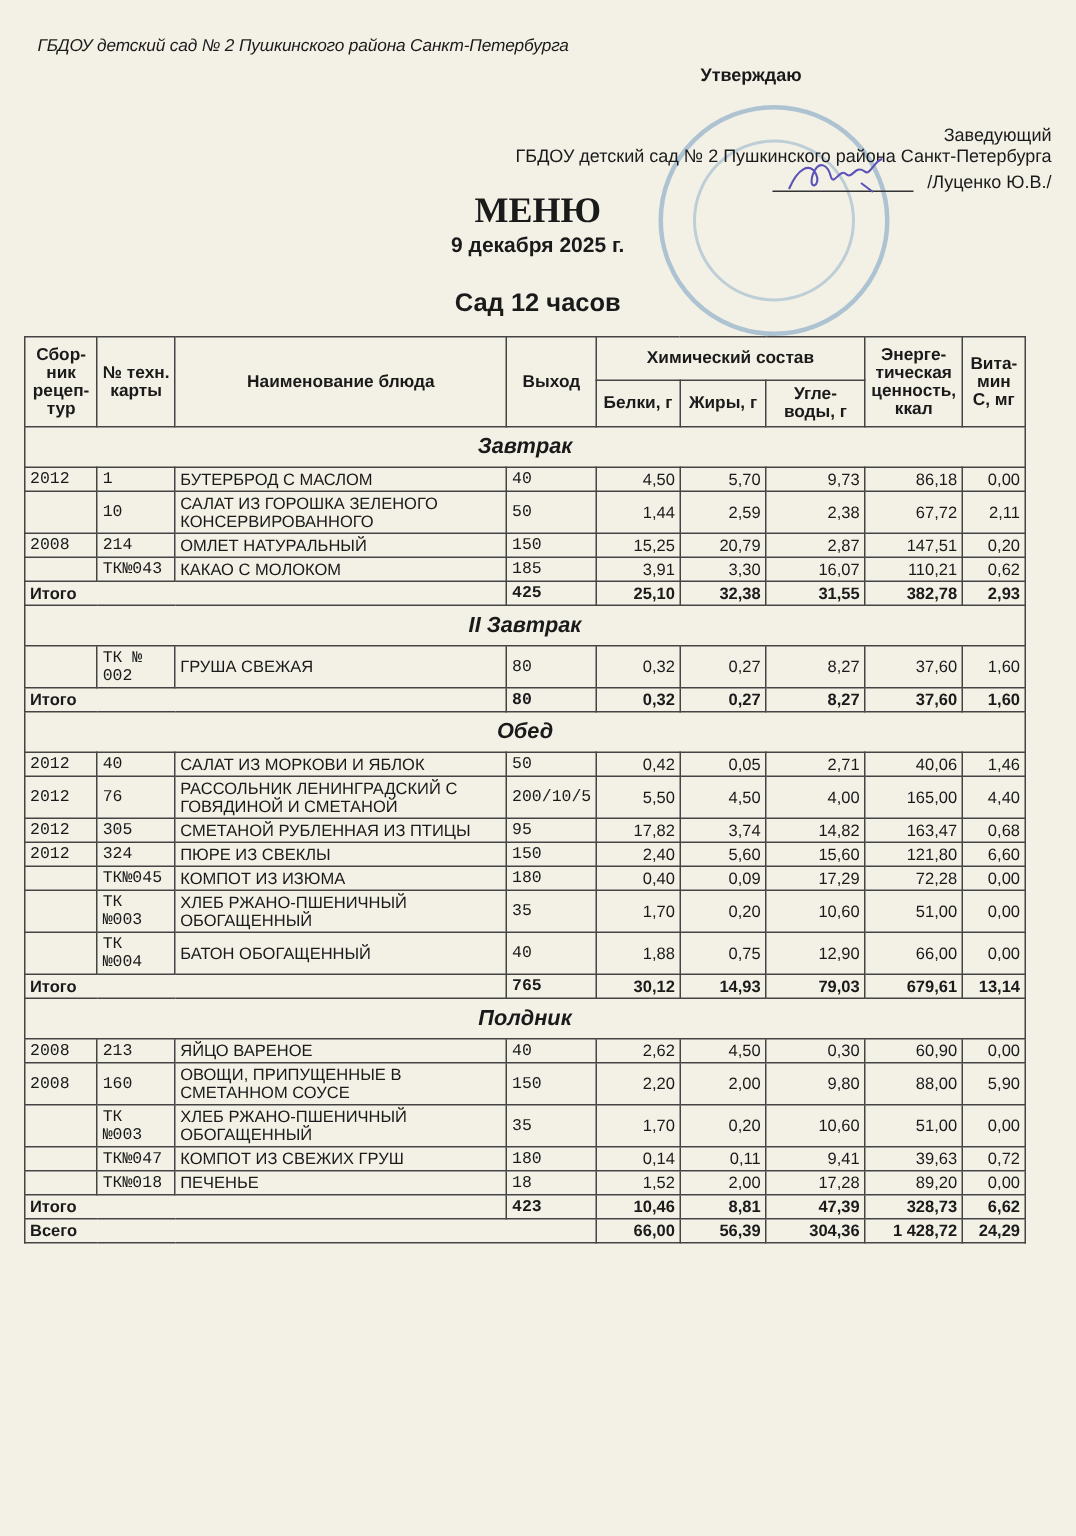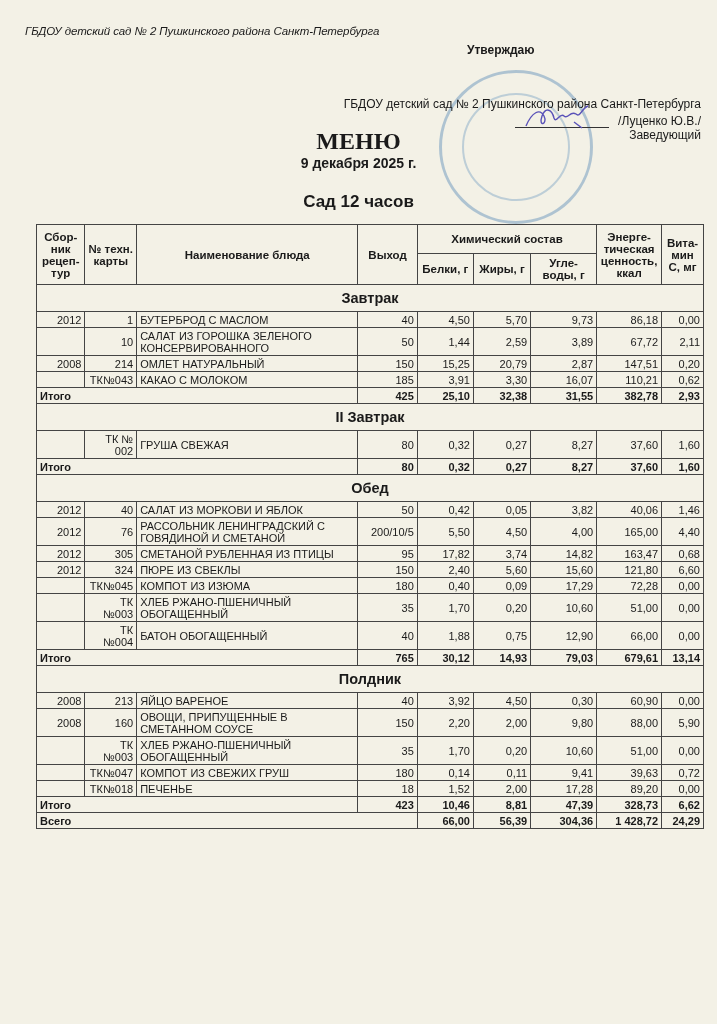--- a/index.html
+++ b/index.html
@@ -13,21 +13,21 @@
   .org-top {
     position: absolute; left: 25px; top: 25px;
     font-size: 11.5px; font-style: italic; letter-spacing: -0.1px;
   }
   .approve {
     position: absolute; left: 467px; top: 43px;
     font-size: 12px; font-weight: bold;
   }
   .head-title {
     position: absolute; right: 16px; top: 83px;
-    font-size: 12px; text-align: right; margin-top: 45px;
+    font-size: 12px; text-align: right;
   }
   .head-org {
     position: absolute; right: 16px; top: 97px;
     font-size: 12px; text-align: right;
   }
   .head-sign {
     position: absolute; right: 16px; top: 114px;
     font-size: 12px; text-align: right;
   }
   .sign-line {
@@ -52,38 +52,38 @@
   }
   .menu-date {
     position: absolute; left: 0; width: 717px; top: 155px; text-align: center;
     font-size: 14px; font-weight: bold;
   }
   .menu-group {
     position: absolute; left: 0; width: 717px; top: 192px; text-align: center;
     font-size: 17px; font-weight: bold;
   }
   table.menu {
-    position: absolute; left: 36px; top: 224px;
+    position: absolute; left: 16px; top: 224px;
     border-collapse: collapse; width: 668px;
     font-size: 11px;
     table-layout: fixed;
   }
   table.menu td, table.menu th {
     border: 1px solid #444; padding: 0 3px; line-height: 12px;
   }
   table.menu th { font-weight: bold; font-size: 11.5px; text-align: center; }
   table.menu tr.head1 th { height: 28px; }
   table.menu tr.head2 th { height: 30px; }
   tr.section td {
-    text-align: center; font-weight: bold; font-size: 14.5px; height: 26px;
+    text-align: center; font-weight: bold; font-size: 14.5px; height: 26px; font-style: italic;
   }
   tr.item td { height: 15px; }
   tr.item.two td { height: 27px; }
   tr.total td { height: 15px; font-weight: bold; }
-  td.c { text-align: right; }
+  td.c { text-align: left; font-family: Liberation Mono, monospace; }
   td.r { text-align: right; }
   td.l { text-align: left; }
   td.name { padding-left: 4px; }
   tr.total td.tl { font-weight: bold; margin-left: 17px; }
   .col1 { width: 44px; } .col2 { width: 47px; } .col3 { width: 201px; }
   .col4 { width: 54px; } .col5 { width: 51px; } .col6 { width: 52px; }
   .col7 { width: 60px; } .col8 { width: 59px; } .col9 { width: 38px; }
 </style>
 </head>
 <body>
@@ -148,21 +148,21 @@
         <td class="r">86,18</td>
         <td class="r">0,00</td>
       </tr>
       <tr class="item two">
         <td class="c"></td>
         <td class="c">10</td>
         <td class="l name">САЛАТ ИЗ ГОРОШКА ЗЕЛЕНОГО КОНСЕРВИРОВАННОГО</td>
         <td class="c">50</td>
         <td class="r">1,44</td>
         <td class="r">2,59</td>
-        <td class="r">3,89</td>
+        <td class="r">2,38</td>
         <td class="r">67,72</td>
         <td class="r">2,11</td>
       </tr>
       <tr class="item">
         <td class="c">2008</td>
         <td class="c">214</td>
         <td class="l name">ОМЛЕТ НАТУРАЛЬНЫЙ</td>
         <td class="c">150</td>
         <td class="r">15,25</td>
         <td class="r">20,79</td>
@@ -216,21 +216,21 @@
       <tr class="section">
         <td class="" colspan="9">Обед</td>
       </tr>
       <tr class="item">
         <td class="c">2012</td>
         <td class="c">40</td>
         <td class="l name">САЛАТ ИЗ МОРКОВИ И ЯБЛОК</td>
         <td class="c">50</td>
         <td class="r">0,42</td>
         <td class="r">0,05</td>
-        <td class="r">3,82</td>
+        <td class="r">2,71</td>
         <td class="r">40,06</td>
         <td class="r">1,46</td>
       </tr>
       <tr class="item two">
         <td class="c">2012</td>
         <td class="c">76</td>
         <td class="l name">РАССОЛЬНИК ЛЕНИНГРАДСКИЙ С ГОВЯДИНОЙ И СМЕТАНОЙ</td>
         <td class="c">200/10/5</td>
         <td class="r">5,50</td>
         <td class="r">4,50</td>
@@ -303,21 +303,21 @@
         <td class="r">13,14</td>
       </tr>
       <tr class="section">
         <td class="" colspan="9">Полдник</td>
       </tr>
       <tr class="item">
         <td class="c">2008</td>
         <td class="c">213</td>
         <td class="l name">ЯЙЦО ВАРЕНОЕ</td>
         <td class="c">40</td>
-        <td class="r">3,92</td>
+        <td class="r">2,62</td>
         <td class="r">4,50</td>
         <td class="r">0,30</td>
         <td class="r">60,90</td>
         <td class="r">0,00</td>
       </tr>
       <tr class="item two">
         <td class="c">2008</td>
         <td class="c">160</td>
         <td class="l name">ОВОЩИ, ПРИПУЩЕННЫЕ В СМЕТАННОМ СОУСЕ</td>
         <td class="c">150</td>

